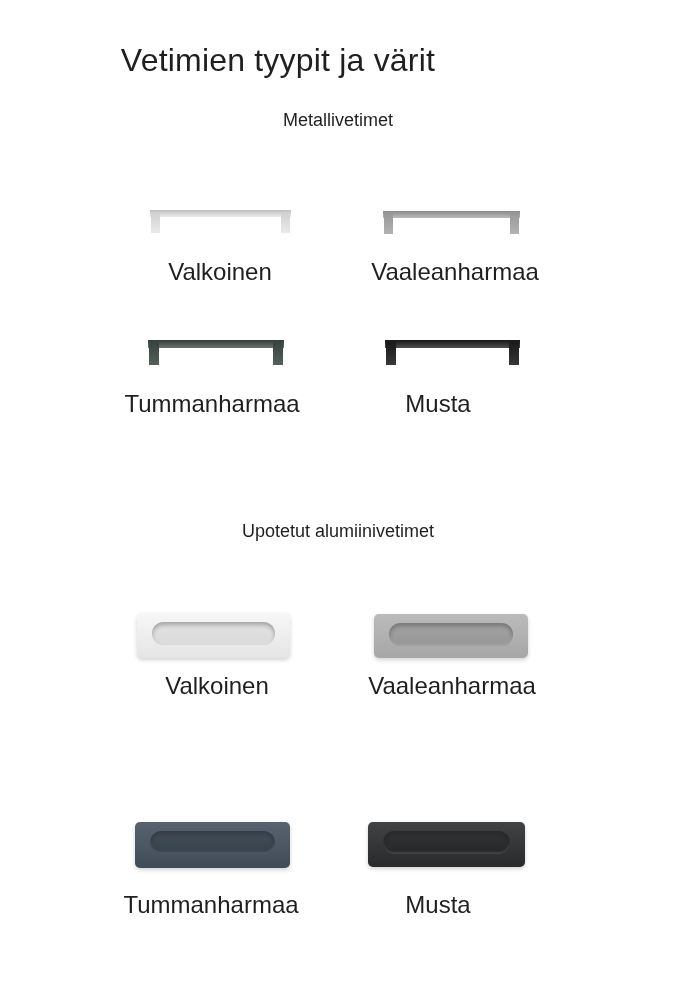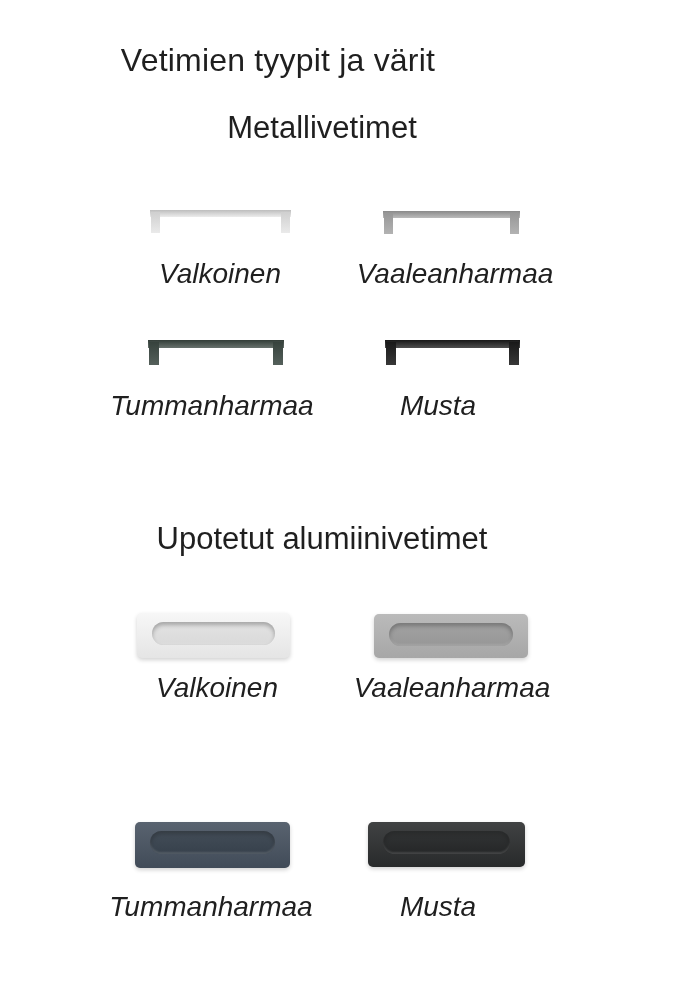--- a/index.html
+++ b/index.html
@@ -15,37 +15,36 @@
     left: 0; top: 42px;
     width: 556px;
     text-align: center;
     font-size: 32px;
     font-weight: 400;
     letter-spacing: 0.2px;
   }
 
   .section-heading {
     position: absolute;
-    left: 72px;
+    left: 88px;
     width: 500px;
     text-align: center;
-    font-size: 31px;
+    font-size: 18px;
     font-weight: 400;
   }
   .heading-metal    { top: 110px; }
   .heading-recessed { top: 493px; margin-top: 28px; }
 
   .swatch-label {
     position: absolute;
     width: 220px;
     text-align: center;
-    font-size: 28px;
+    font-size: 24px;
     line-height: 1.1;
     font-weight: 400;
-    font-style: italic;
   }
 
   
   .bar-handle { position: absolute; }
   .bar-handle .bar {
     position: absolute; left: 0; right: 0; top: 0; height: 7px;
     background: var(--hc);
   }
   .bar-handle.thick .bar { height: 8px; }
   .bar-handle .bar::after {

